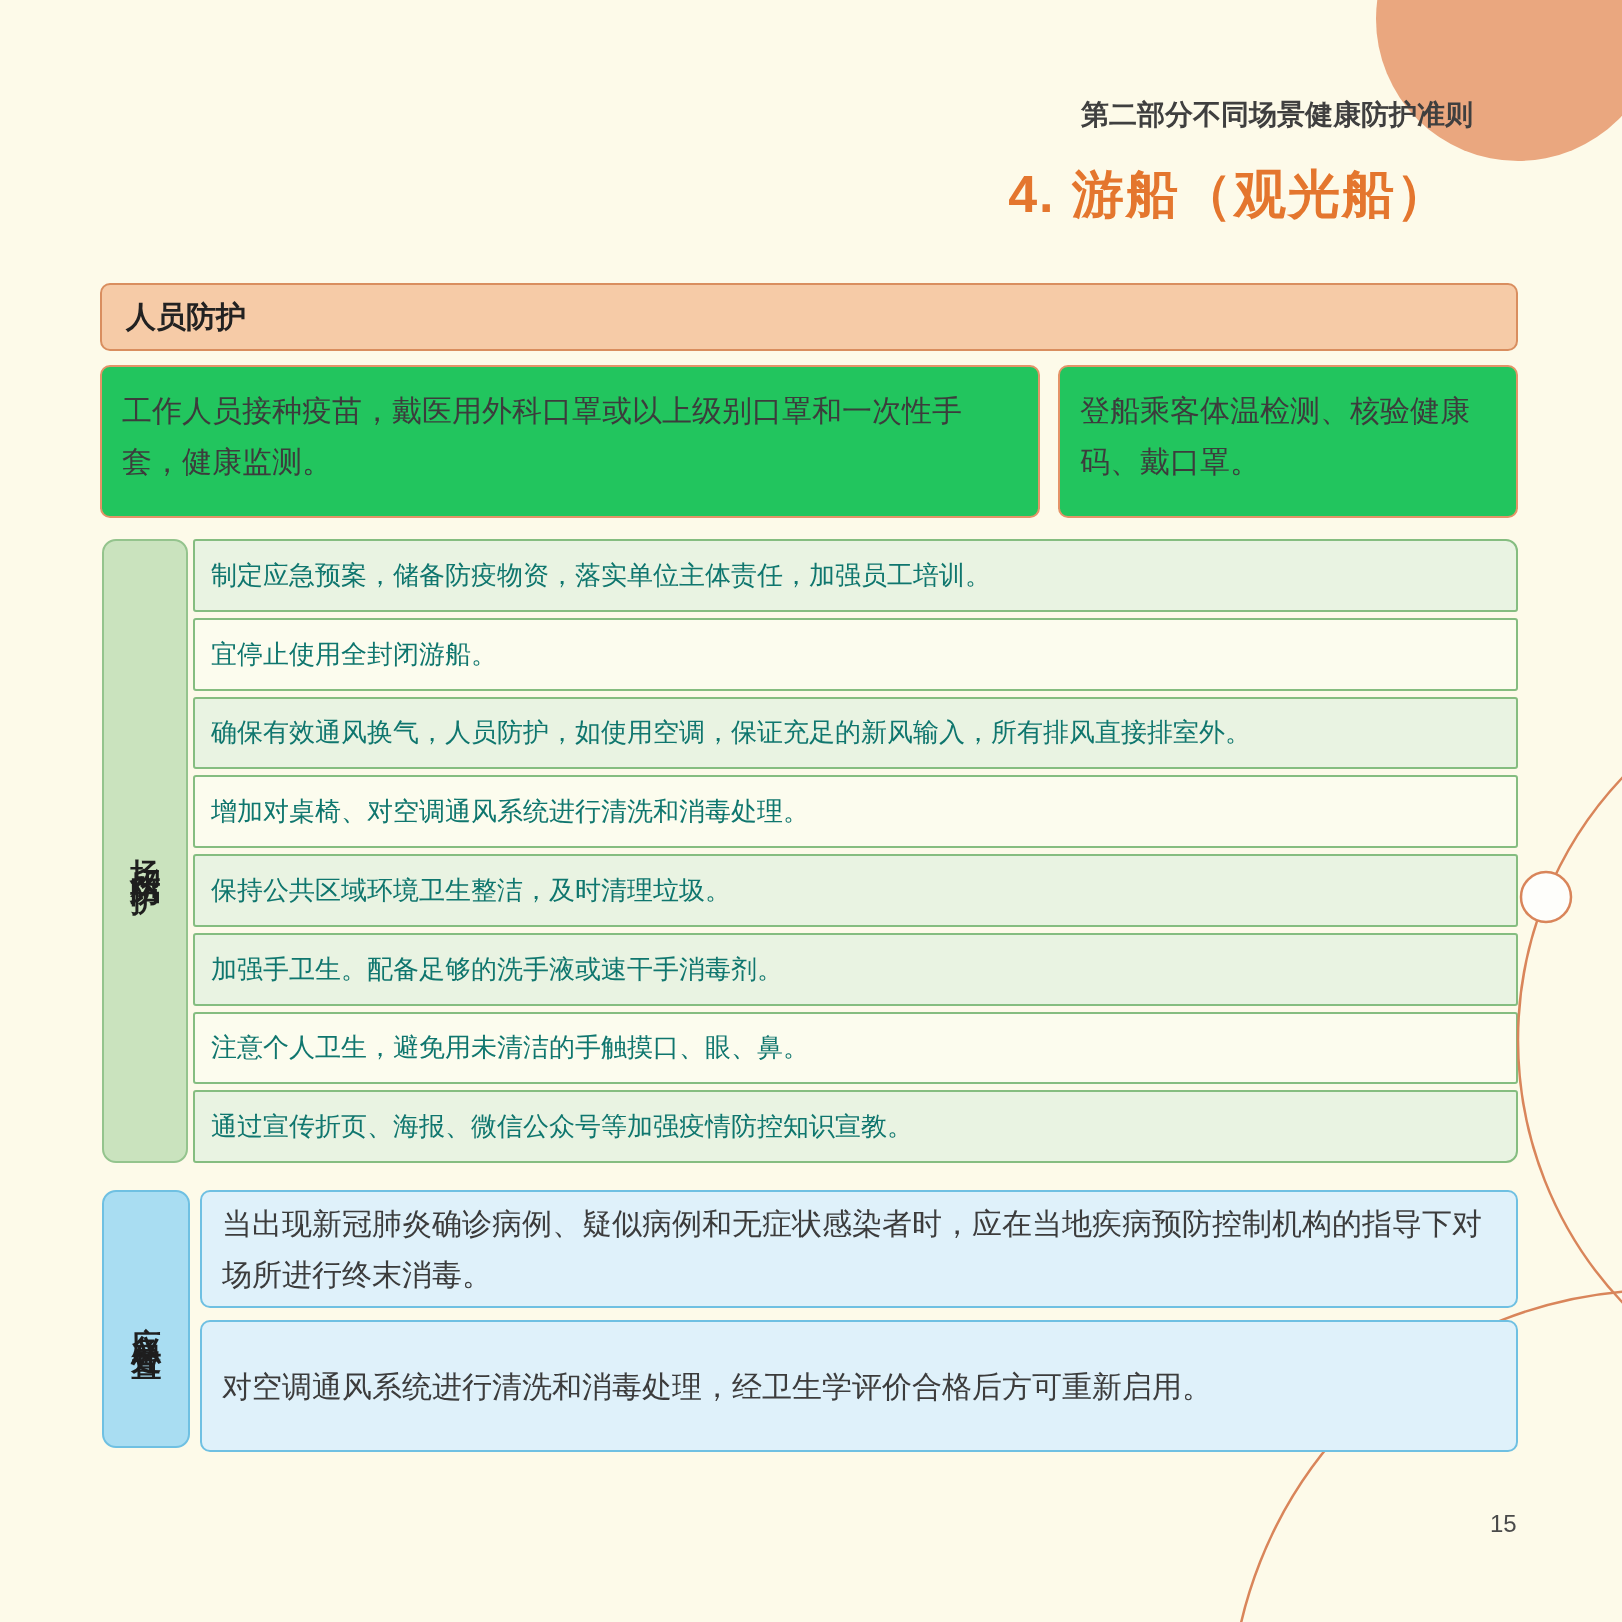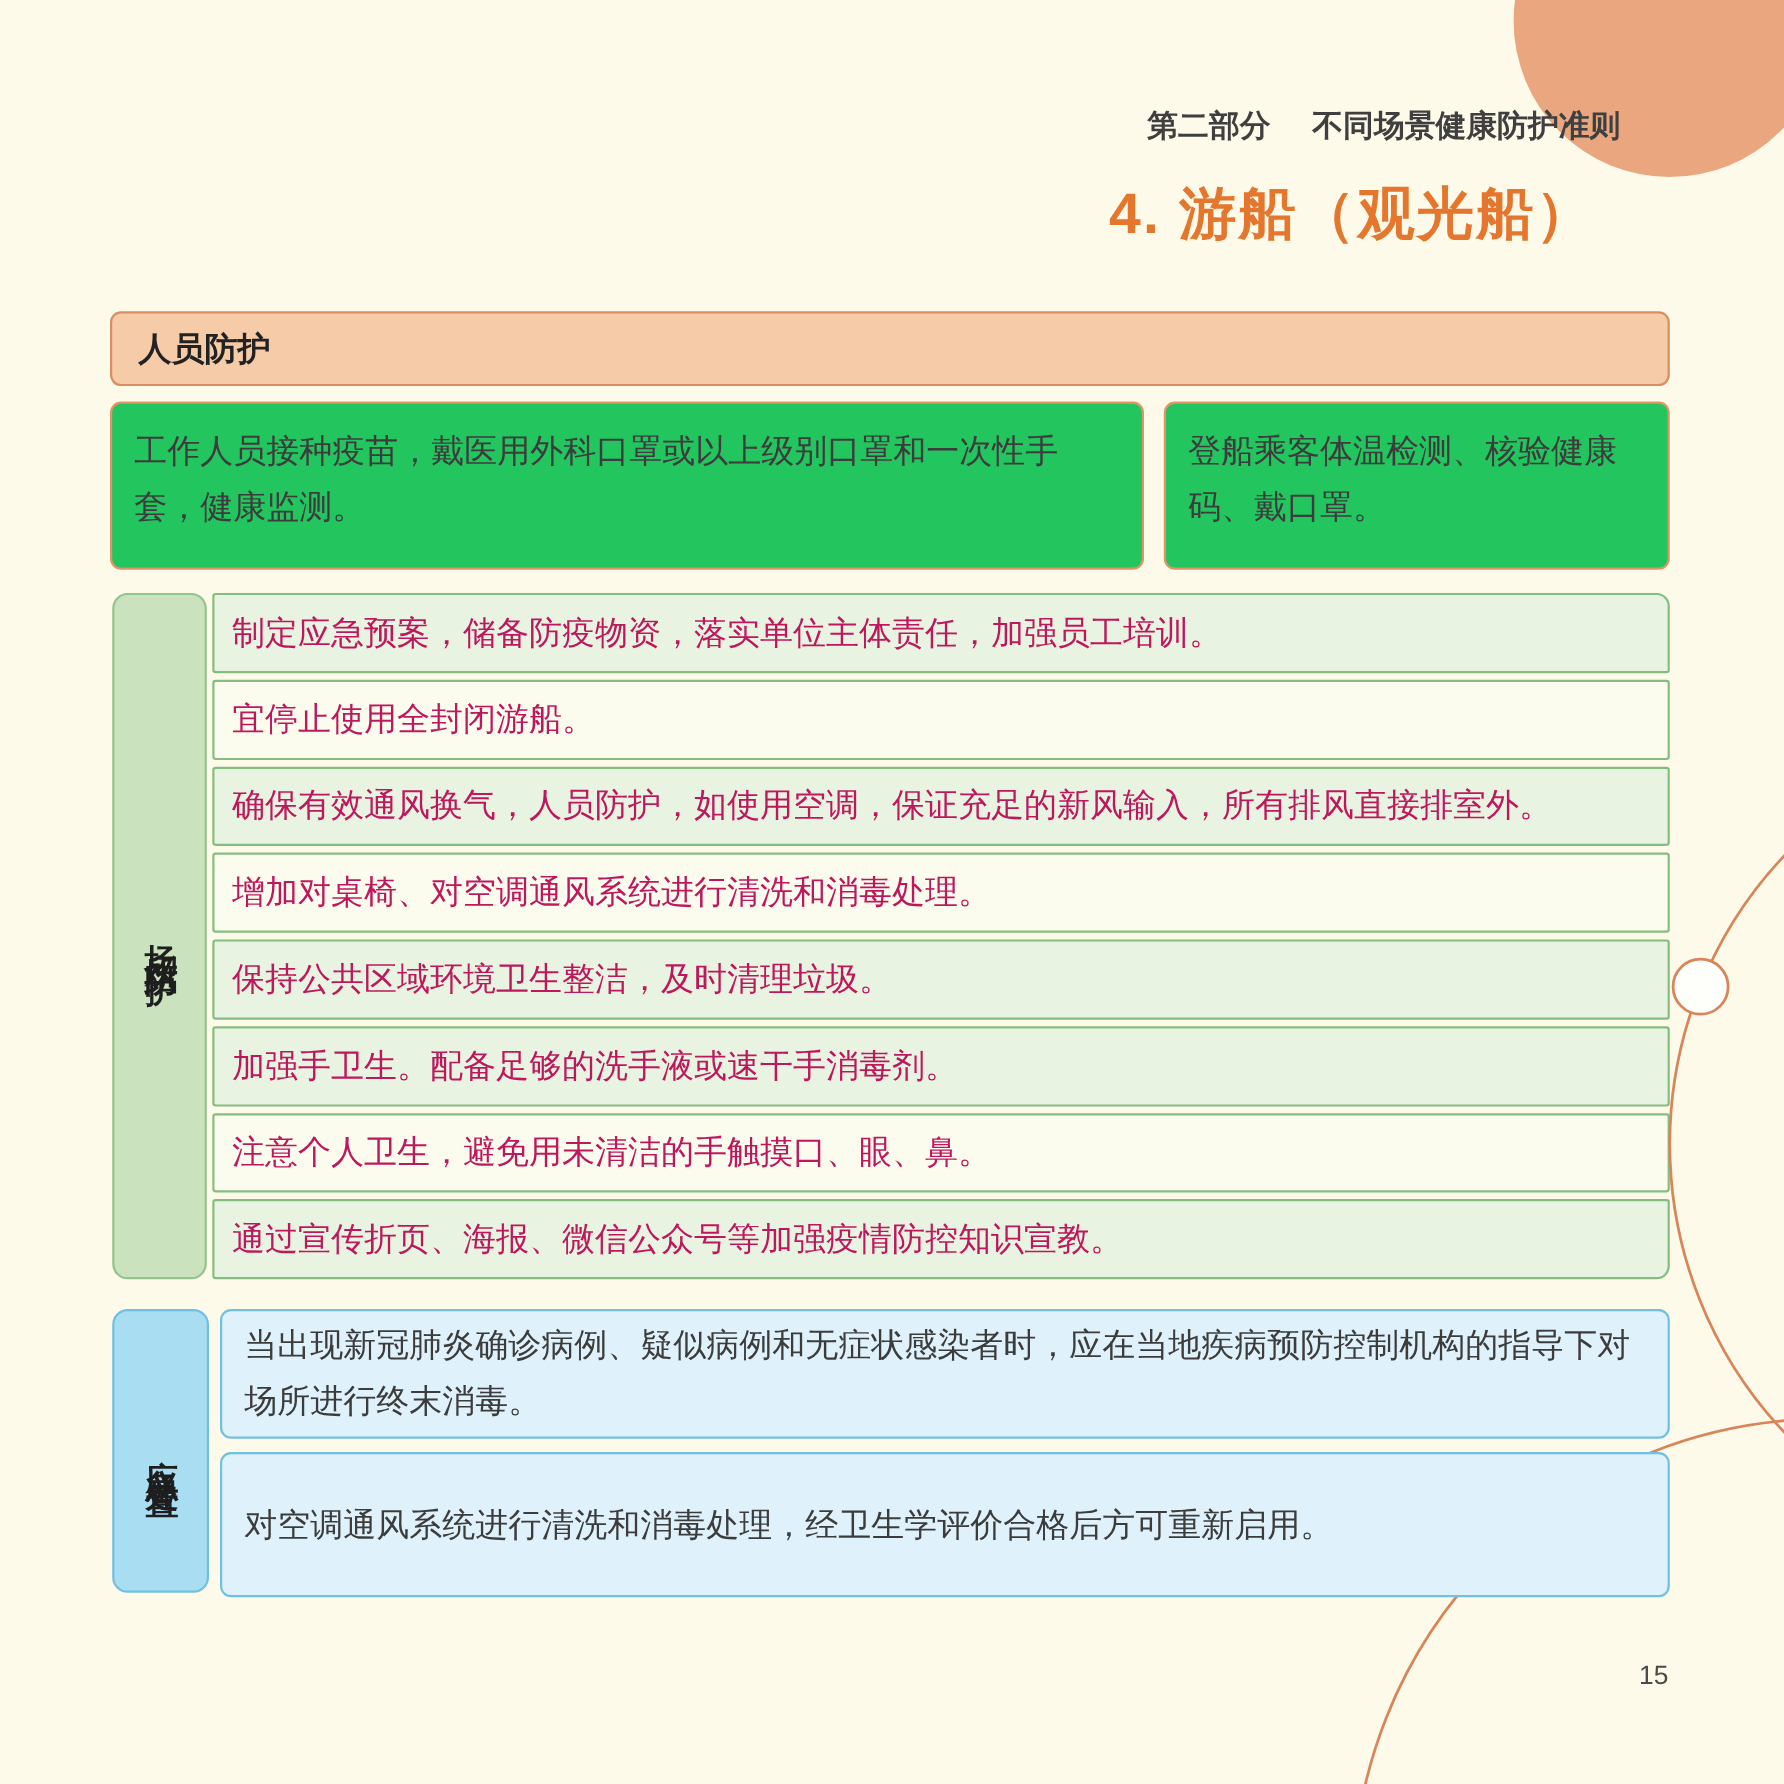--- a/index.html
+++ b/index.html
@@ -28,21 +28,21 @@
   .deco-front { z-index: 6; }
 
   .breadcrumb {
     position: absolute;
     top: 96px; right: 149px;
     font-size: 28px; font-weight: 700;
     color: #3F3F3F;
     z-index: 2;
     white-space: nowrap;
   }
-  .breadcrumb .part { margin-right: 38px; }
+  .breadcrumb .part { }
 
   .page-title {
     position: absolute;
     top: 160px; right: 172px;
     font-size: 52px; font-weight: 700;
     color: #E4762E;
     z-index: 2;
     white-space: nowrap;
     letter-spacing: 2px;
   }
@@ -109,22 +109,22 @@
     display: flex; flex-direction: column;
     gap: 6px;
     z-index: 2;
   }
   .grow {
     flex: 1 1 auto;
     border: 2px solid #85BD80;
     border-radius: 3px;
     display: flex; align-items: center;
     padding: 0 16px;
-    font-size: 30px;
-    color: #be185d;
+    font-size: 26px;
+    color: #0f766e;
     white-space: nowrap;
     overflow: hidden;
   }
   .grow.tint  { background: #E9F3E2; }
   .grow.cream { background: #FCFCEE; }
   .grow:first-child { border-top-right-radius: 12px; }
   .grow:last-child  { border-bottom-right-radius: 12px; }
 
   .brow {
     position: absolute;

